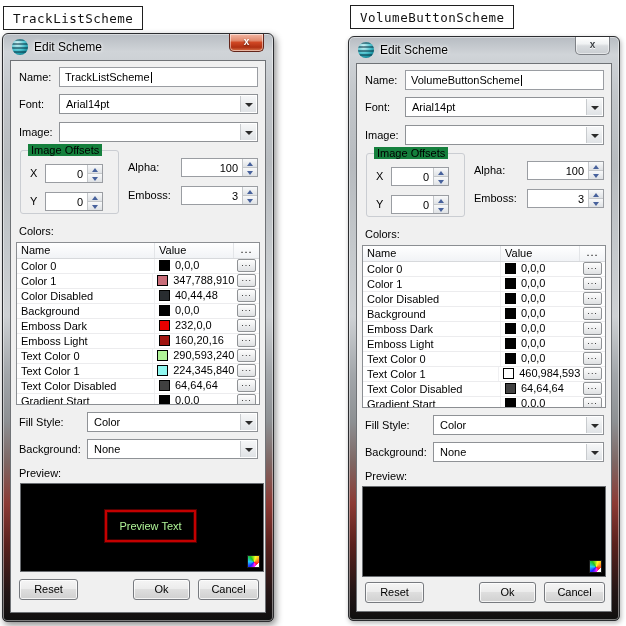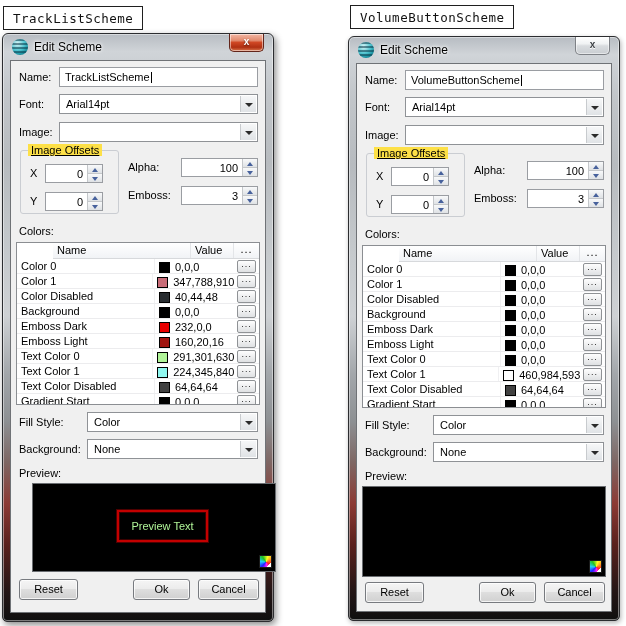--- a/index.html
+++ b/index.html
@@ -47,40 +47,40 @@
           border-left:1px solid #000; margin-left:1px; vertical-align:-2px; }
 
   .combo { position:absolute; background:#fff; border:1px solid #8f9296; height:20px; }
   .combo .cval { position:absolute; left:6px; top:3px; font-size:11px; }
   .combo .azone { position:absolute; right:1px; top:1px; bottom:1px; width:16px;
           background:linear-gradient(180deg,#f6f7f8,#e0e3e6); border-left:1px solid #c8cbce; }
   .combo .azone::after { content:""; position:absolute; left:4px; top:7px;
           border-left:4px solid transparent; border-right:4px solid transparent; border-top:4px solid #2b2b2b; }
 
   .group { position:absolute; border:1px solid #cacdd2; border-radius:3px; }
-  .group .legend { position:absolute; top:-7px; left:7px; background:#fde047; padding:0 3px; font-size:11px;text-decoration:underline; }
+  .group .legend { position:absolute; top:-7px; left:7px; background:#15803d; padding:0 3px; font-size:11px; }
 
   .spinbox { position:absolute; background:#fff; border:1px solid #9a9da2; height:19px; }
   .spinbox .num { position:absolute; right:19px; top:3px; font-size:11px; }
   .spinbox .btns { position:absolute; right:0; top:0; bottom:0; width:15px;
           border-left:1px solid #c4c7ca; display:flex; flex-direction:column; }
   .spinbtn { flex:1; position:relative; background:linear-gradient(180deg,#f8f9fa,#dfe2e5); }
   .spinbtn.up { border-bottom:1px solid #c4c7ca; }
   .spinbtn.up::after { content:""; position:absolute; left:4px; top:2.5px;
           border-left:3px solid transparent; border-right:3px solid transparent; border-bottom:4px solid #47619c; }
   .spinbtn.down::after { content:""; position:absolute; left:4px; top:2.5px;
           border-left:3px solid transparent; border-right:3px solid transparent; border-top:4px solid #47619c; }
 
   .ctable { position:absolute; background:#fff; border:1px solid #8b8e92; overflow:hidden; }
   .thead { height:16px; display:flex; background:linear-gradient(180deg,#ffffff,#f1f3f6);
-           border-bottom:1px solid #d7d9dc; font-size:11px;margin-left:36px; }
+           border-bottom:1px solid #d7d9dc; font-size:11px; }
   .th-name { width:138px; padding:1px 0 0 4px; border-right:1px solid #e3e5e8; }
   .th-value { flex:1; padding:1px 0 0 4px; border-right:1px solid #e3e5e8; }
   .th-more { width:25px; text-align:center; padding-top:0; letter-spacing:1px; }
-  .trow { height:15px; display:flex; align-items:flex-end; border-bottom:1px solid #ececee; font-size:11px; }
+  .trow { height:15px; display:flex; align-items:flex-start; border-bottom:1px solid #ececee; font-size:11px; }
   .td-name { width:138px; padding-left:4px; border-right:1px solid #f0f0f2; white-space:nowrap; overflow:hidden; align-self:stretch; display:flex; align-items:center; }
   .td-value { flex:1; display:flex; align-items:center; gap:5px; padding-left:4px; }
   .swatch { width:11px; height:11px; border:1px solid #000; flex:0 0 auto; }
   .td-more { width:25px; display:flex; justify-content:center; }
   .dots { width:19px; height:13px; border:1px solid #8f9295; border-radius:2px;
           background:linear-gradient(180deg,#fefefe,#dfe1e3); font-size:9px; line-height:7px;
           text-align:center; letter-spacing:1px; color:#222; }
 
   .preview { position:absolute; background:#000; border:1px solid #6a6d71; }
   .sel { position:absolute; border:2px solid #c30000; box-shadow:0 0 0 1px #4d0000, inset 0 0 0 1px #3a0000;
@@ -228,21 +228,21 @@
                 <span>160,20,16</span>
               </span>
               <span class="td-more">
                 <span class="dots">...</span>
               </span>
             </div>
             <div class="trow">
               <span class="td-name">Text Color 0</span>
               <span class="td-value">
                 <span class="swatch" style="background: rgb(176, 244, 152);"></span>
-                <span>291,301,630</span>
+                <span>290,593,240</span>
               </span>
               <span class="td-more">
                 <span class="dots">...</span>
               </span>
             </div>
             <div class="trow">
               <span class="td-name">Text Color 1</span>
               <span class="td-value">
                 <span class="swatch" style="background: rgb(144, 248, 240);"></span>
                 <span>224,345,840</span>
@@ -279,21 +279,21 @@
         <span class="cval">Color</span>
         <span class="azone"></span>
       </div>
       <div class="lbl" style="left:8px; top:382px;">Background:</div>
       <div class="combo" style="left:76px; top:378px; width:171px;">
         <span class="cval">None</span>
         <span class="azone"></span>
       </div>
 
       <div class="lbl" style="left:8px; top:406px;">Preview:</div>
-      <div class="preview" style="left:21px; top:422px; width:244px; height:89px;">
+      <div class="preview" style="left:9px; top:422px; width:244px; height:89px;">
         <div class="sel" style="left: 84px; top: 26px; width: 91px; height: 32px; line-height: 29px; border-color: rgb(195, 0, 0); color: rgb(176, 244, 152);">
           <span>Preview Text</span>
         </div>
         <div class="rainbow"></div>
       </div>
 
       <div class="btn" style="left:8px; top:518px; width:59px;">Reset</div>
       <div class="btn" style="left:122px; top:518px; width:57px;">Ok</div>
       <div class="btn" style="left:187px; top:518px; width:61px;">Cancel</div>
     </div>

